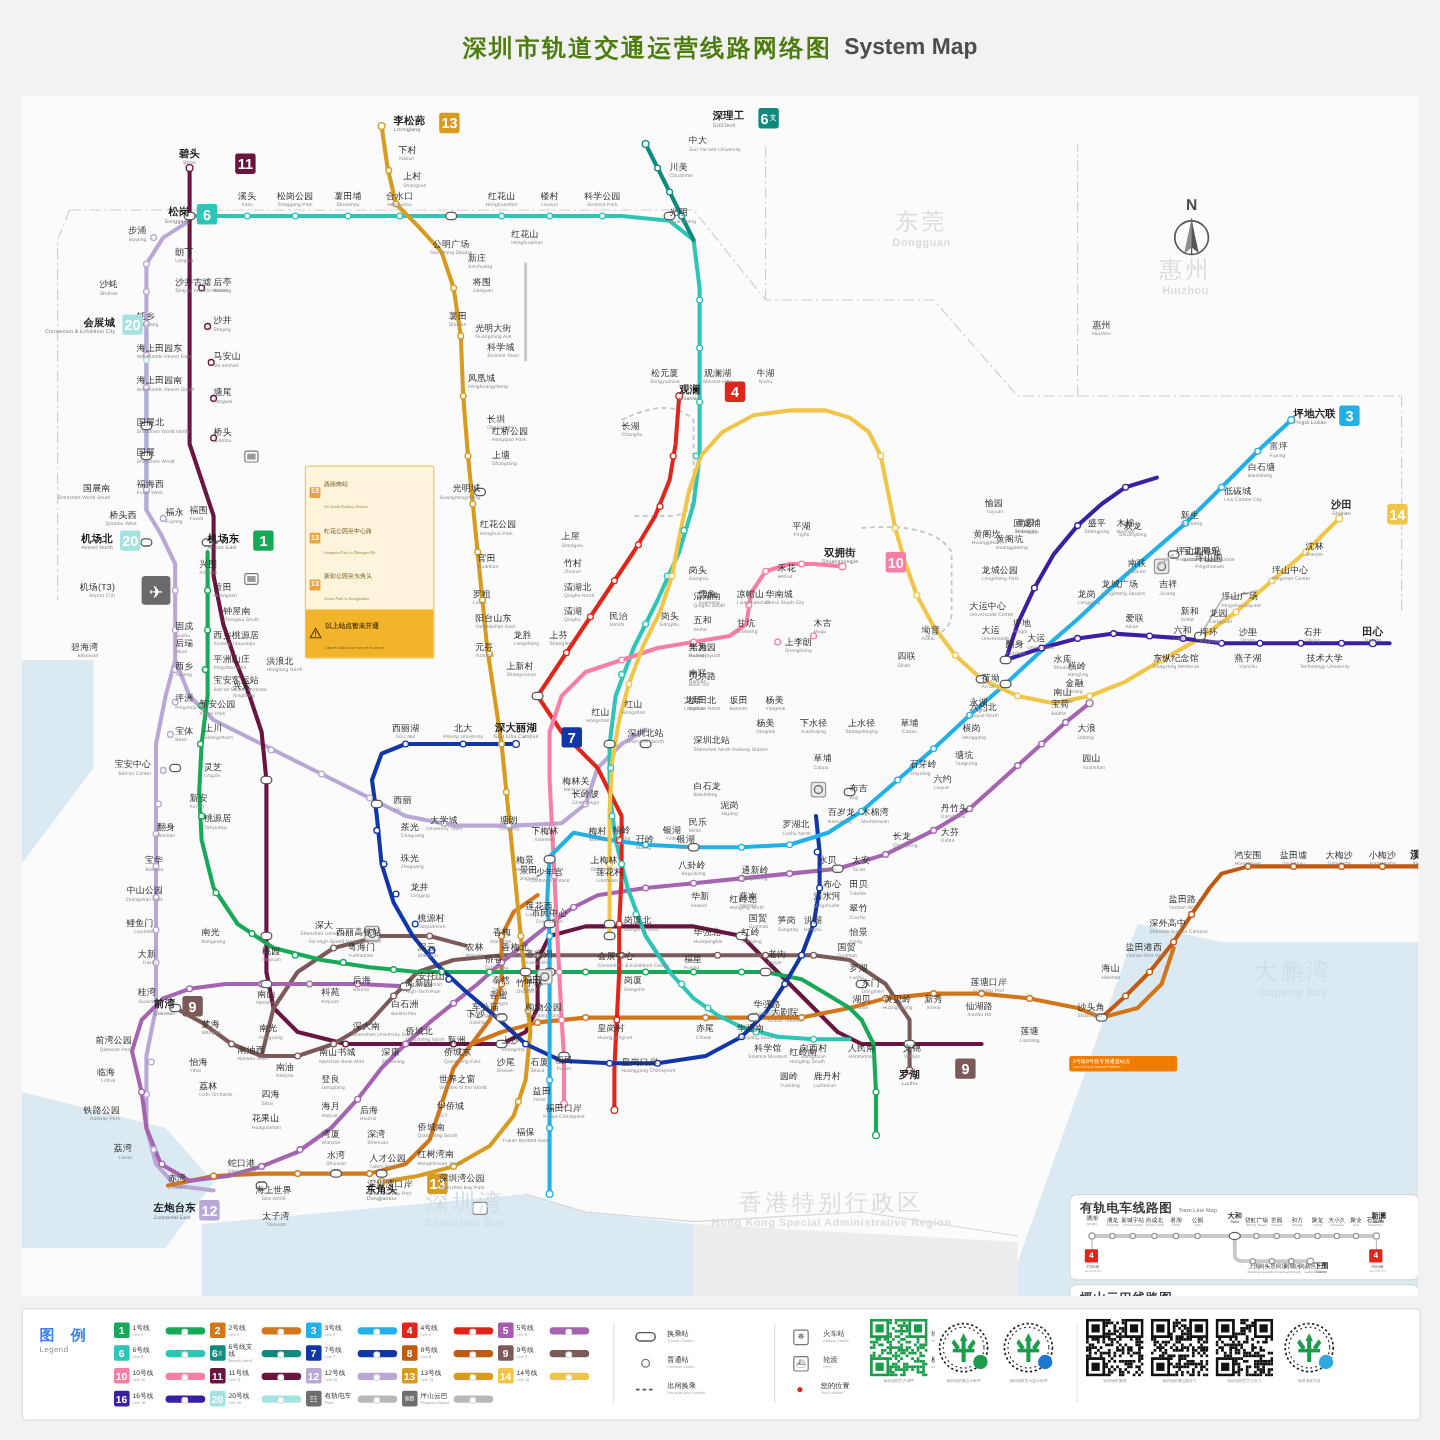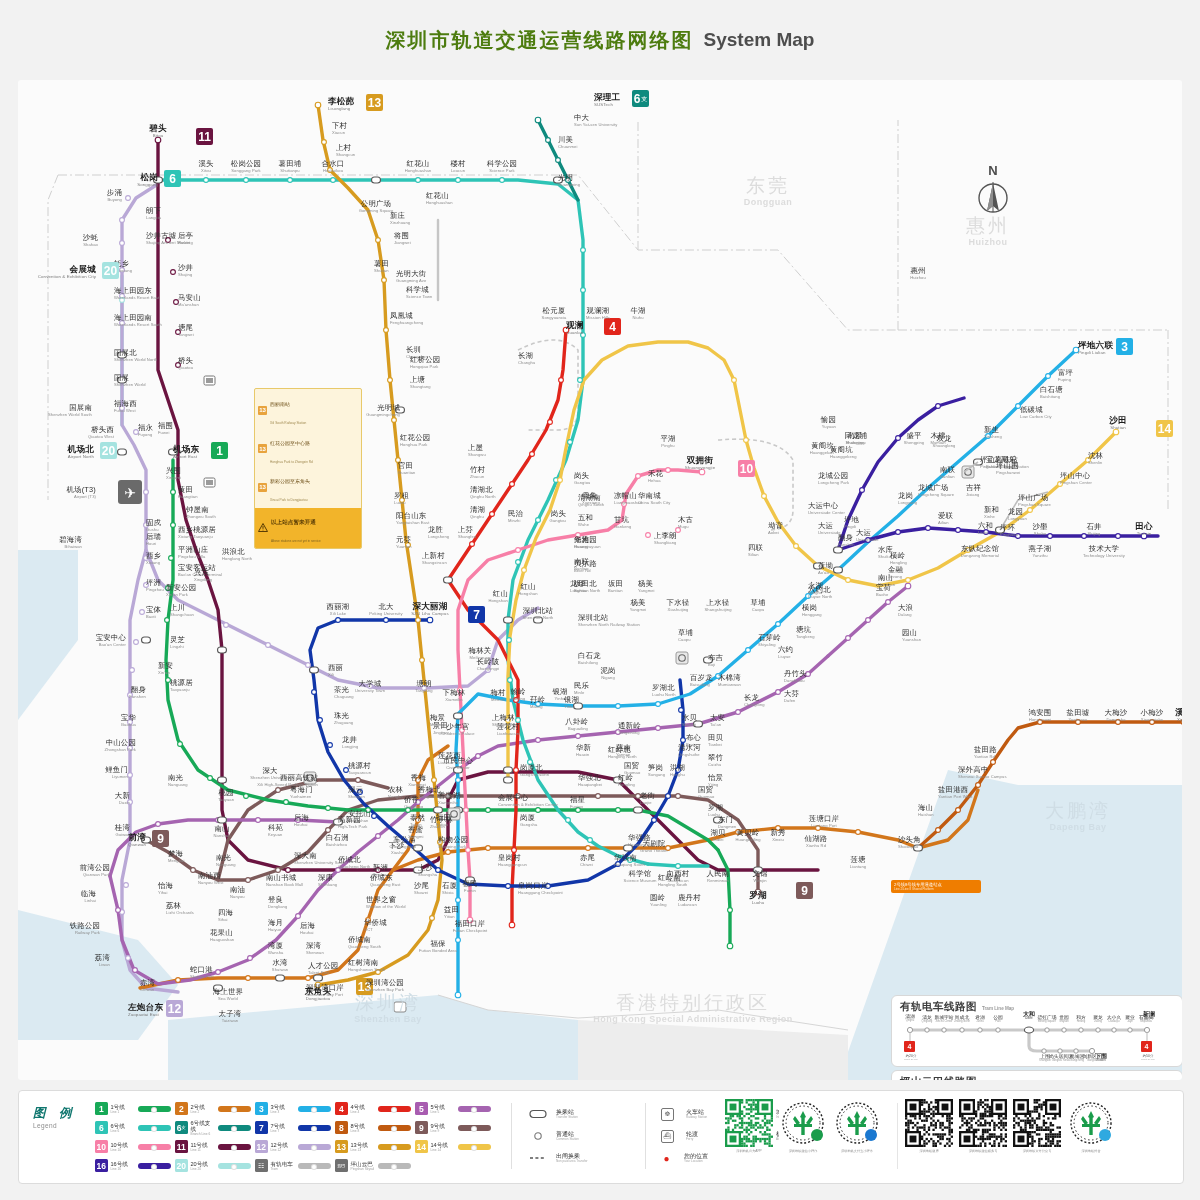--- a/index.html
+++ b/index.html
@@ -80,21 +80,21 @@
   .ifreq .f2{font-size:2.4px;color:#aaa;line-height:3px;}
 
   
   #compass{position:absolute;left:955px;top:84px;width:40px;text-align:center;}
   #compass .n{font-size:13px;font-weight:700;color:#4d4d4d;line-height:14px;}
 
   
   #legend{position:absolute;left:18px;top:1090px;width:1164px;height:92px;
           background:#fff;border:1px solid #dcdcdc;border-radius:4px;}
   #legend-title{position:absolute;left:14px;top:14px;width:52px;}
-  #legend-title .lc{font-size:12.5px;font-weight:700;color:#0f766e;letter-spacing:5px;font-style:italic;}
+  #legend-title .lc{font-size:12.5px;font-weight:700;color:#3b82f6;letter-spacing:5px;}
   #legend-title .le{font-size:6.5px;color:#8d8d8d;letter-spacing:.4px;}
   #legend-lines{position:absolute;left:76px;top:8px;width:400px;
                 display:grid;grid-template-columns:repeat(5,80px);
                 grid-auto-rows:19px;align-items:center;}
   .lg-item{display:flex;align-items:center;gap:3px;}
   .lg-badge{width:12.5px;height:12.5px;border-radius:1.5px;color:#fff;font-weight:700;
             font-size:8.5px;display:flex;align-items:center;justify-content:center;flex:0 0 auto;}
   .lg-badge sub{font-size:4.5px;font-weight:400;vertical-align:-1px;}
   .lg-txt{width:24px;flex:0 0 auto;}
   .lg-txt .c{font-size:5.6px;color:#333;line-height:6px;}

